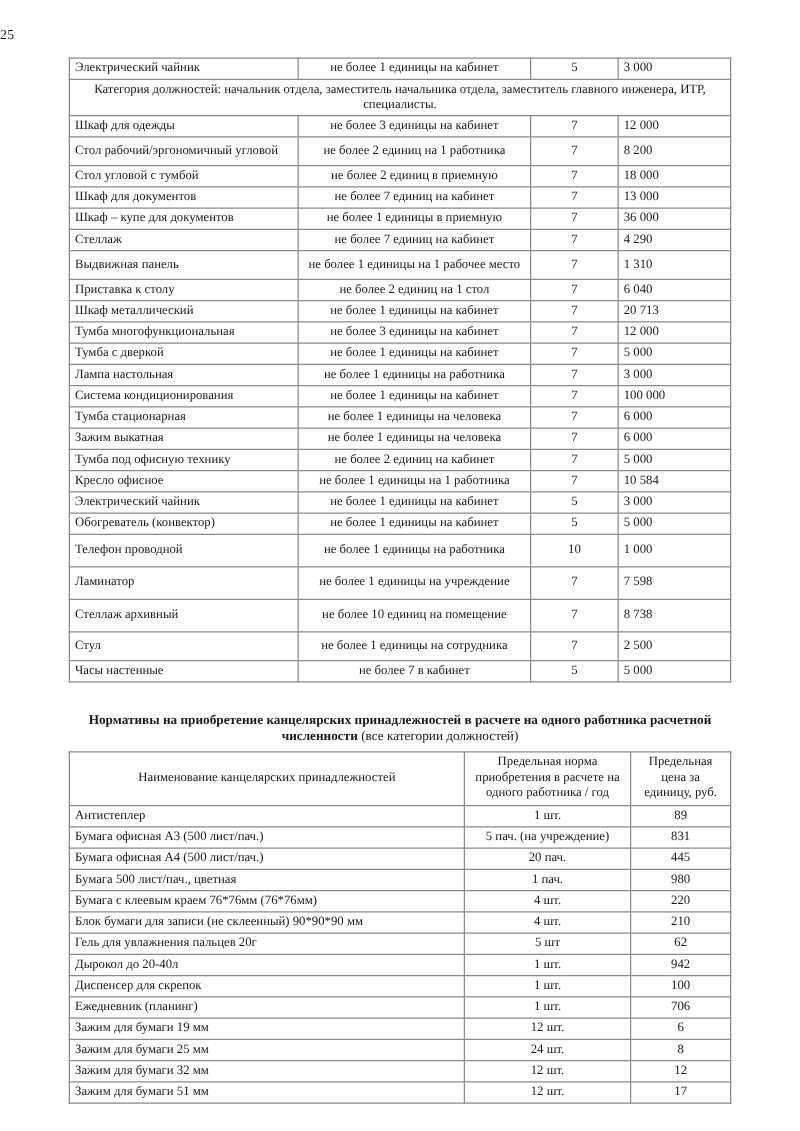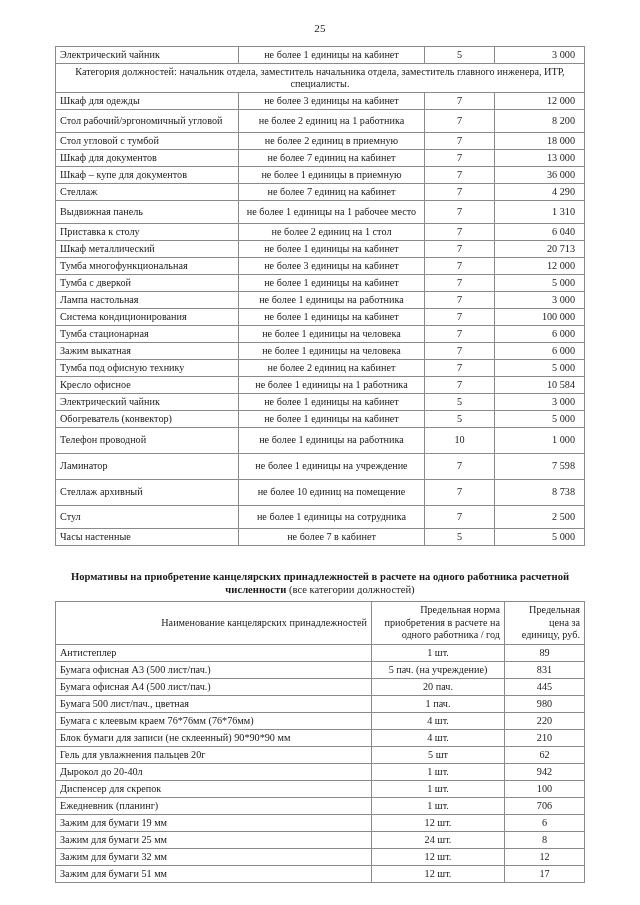--- a/index.html
+++ b/index.html
@@ -18,21 +18,21 @@
   .page {
     position: relative;
     width: 640px;
     height: 905px;
     box-sizing: border-box;
     padding: 0;
     background: #fff;
     overflow: hidden;
   }
   .page-number {
-    text-align: center;
+    text-align: left;
     font-size: 11px;
     padding-top: 22px;
     padding-bottom: 0;
     letter-spacing: .3px;
   }
 
   
   table.doc-table {
     border-collapse: collapse;
     table-layout: fixed;
@@ -44,21 +44,21 @@
   table.doc-table td,
   table.doc-table th {
     border: 1px solid #8a8a8a;
     padding: 1.5px 4px;
     vertical-align: middle;
     font-weight: normal;
   }
   .c-name    { text-align: left; }
   .c-norm    { text-align: center; margin-top: 17px; }
   .c-qty     { text-align: center; }
-  .c-price   { text-align: right; padding-right: 9px !important; margin-left: 19px; }
+  .c-price   { padding-right: 9px !important; margin-left: 19px; }
   .cat-row td {
     text-align: center;
     padding: 2px 10px 3px 10px;
     line-height: 1.22;
   }
 
   
   #furniture-table { margin-top: 12px; }
   #furniture-table td { height: 13px; }
   #furniture-table tr.tall td { height: 19px; }
@@ -75,21 +75,21 @@
     padding: 0 4px 4px 4px;
     box-sizing: border-box;
   }
   .section-title .normal-weight {
     font-weight: normal;
   }
 
   #stationery-table { margin-top: 0; }
   #stationery-table td { height: 13px; }
   #stationery-table th {
-    text-align: right;
+    text-align: center;
     vertical-align: middle;
     line-height: 1.25;
     padding: 2px 4px;
   }
   #stationery-table tr.tall td { height: 26px; }
   .s-name  { text-align: left; }
   .s-norm  { text-align: center; }
   .s-price { text-align: center; }
 </style>
 </head>

